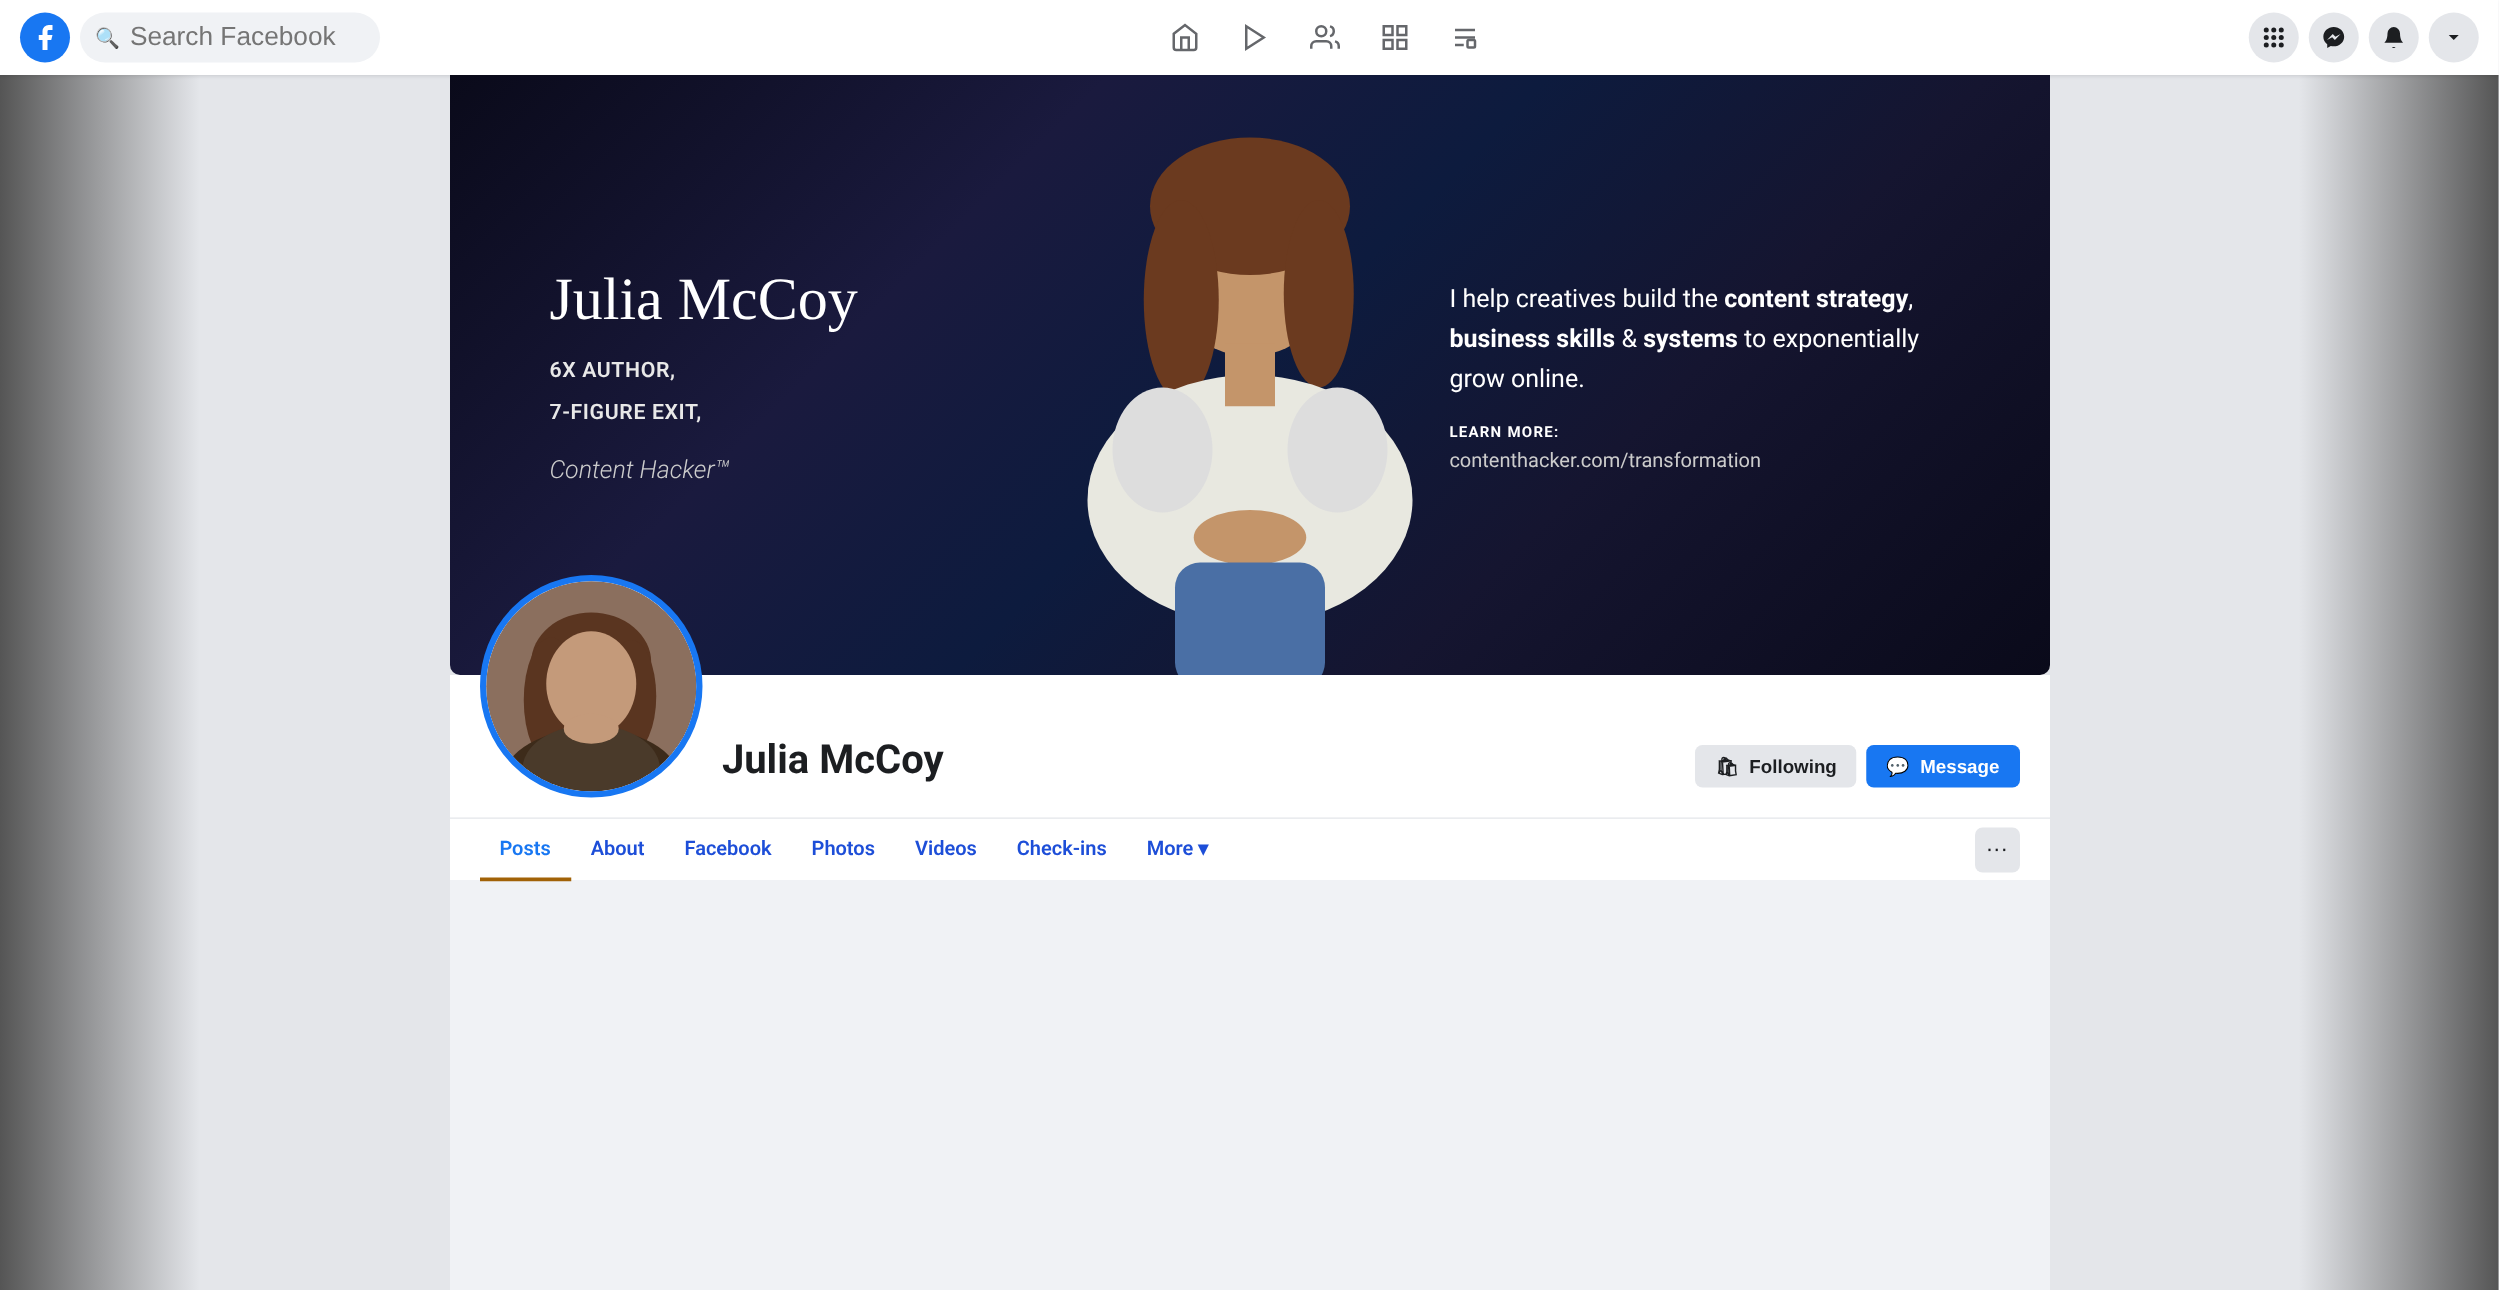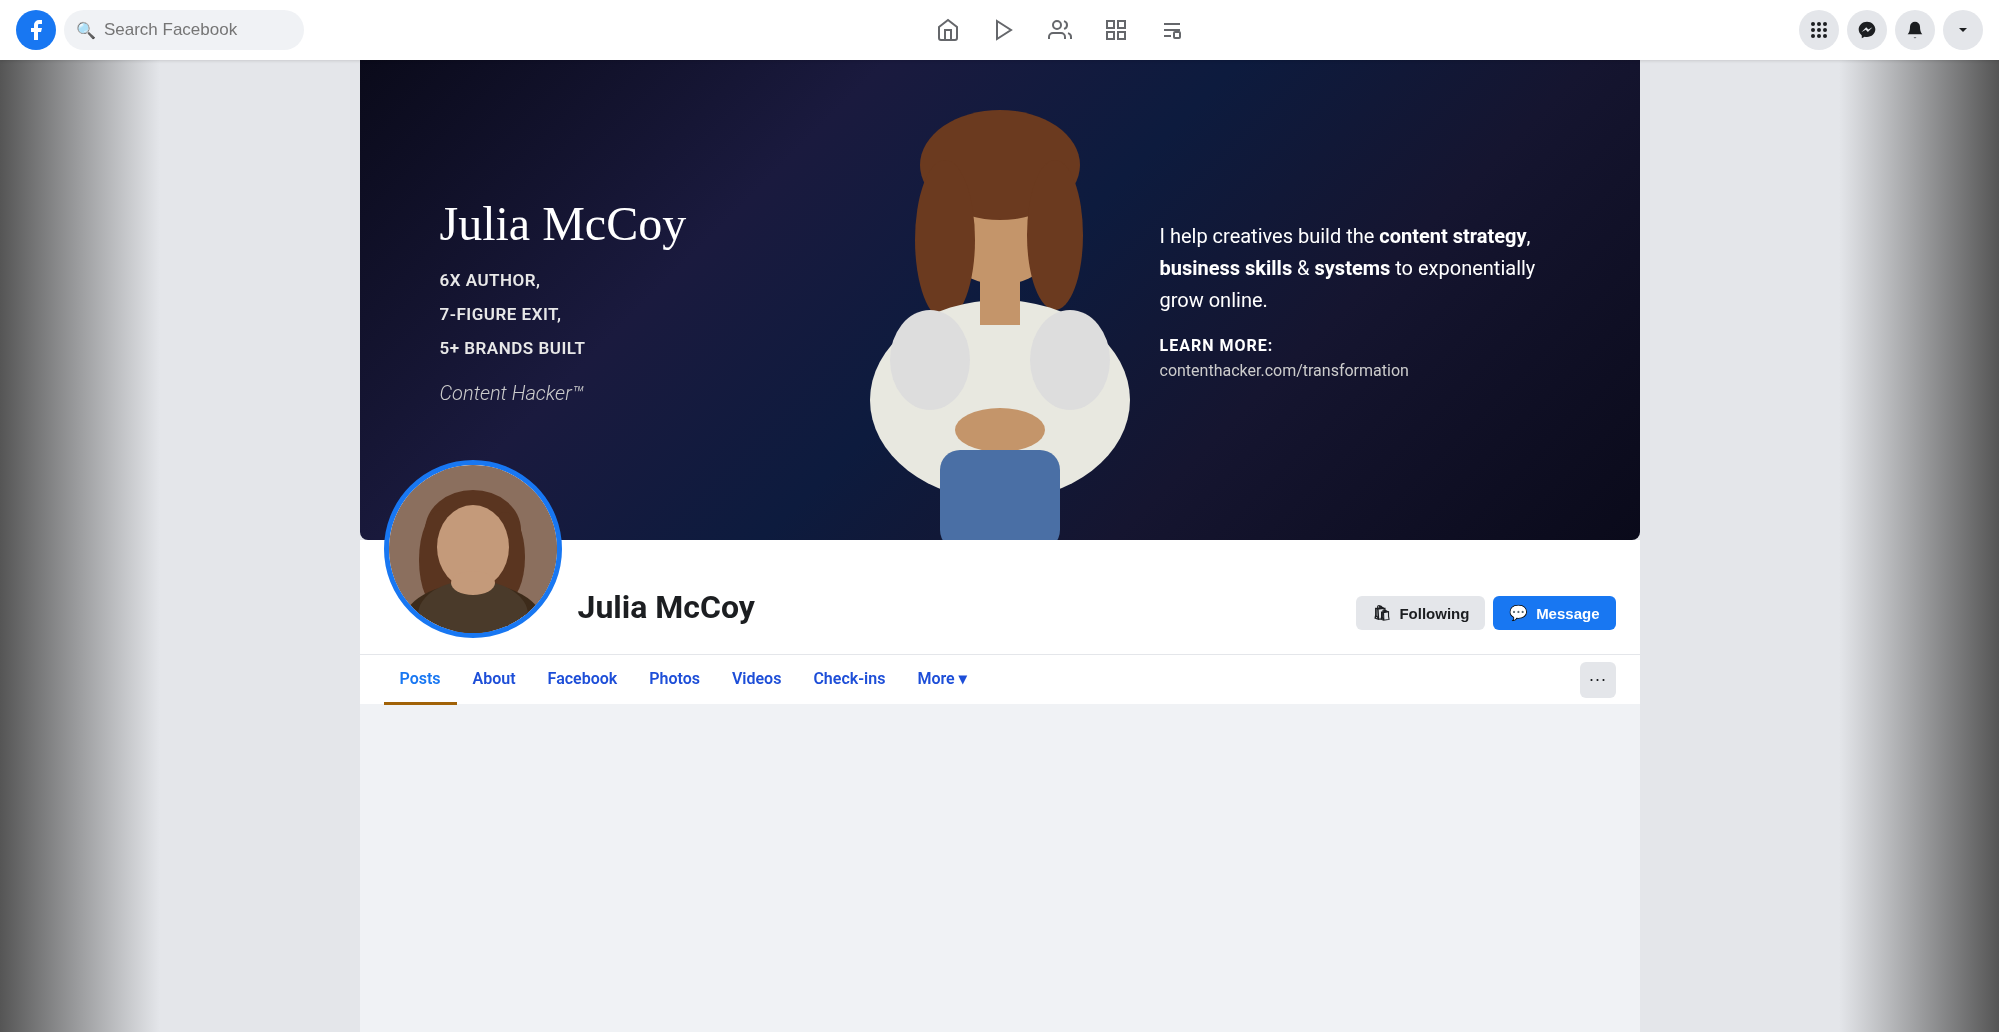--- a/index.html
+++ b/index.html
@@ -44,21 +44,21 @@
       border-radius: 20px;
       padding: 0 12px;
       height: 40px;
       width: 240px;
       margin-right: 16px;
     }
     .search-bar input {
       border: none;
       background: transparent;
       outline: none;
-      font-size: 17px;
+      font-size: 21px;
       color: #1c1e21;
       width: 100%;
     }
     .search-icon-wrap { margin-right: 8px; color: #65676b; }
     .nav-center {
       flex: 1;
       display: flex;
       justify-content: center;
       gap: 8px;
     }
@@ -170,21 +170,21 @@
       color: #fff;
       max-width: 380px;
     }
     .cover-right-main {
       font-size: 20px;
       line-height: 1.6;
       margin-bottom: 20px;
     }
     .cover-right-main strong { font-weight: 700; }
     .cover-learn-more {
-      font-size: 16px;
+      font-size: 12px;
       font-weight: 700;
       letter-spacing: 1px;
       text-transform: uppercase;
       margin-bottom: 6px;
     }
     .cover-url {
       font-size: 16px;
       color: #ccc;
     }
 
@@ -427,21 +427,20 @@
 
       <div class="cover-area">
         <div class="cover-container">
           <div class="cover-photo">
 
             <div class="cover-left-text">
               <div class="cover-name">Julia McCoy</div>
               <div class="cover-bullets">
                 <div>6X AUTHOR,</div>
                 <div>7-FIGURE EXIT,</div>
-                <div>5+ BRANDS BUILT</div>
               </div>
               <div class="cover-brand">Content Hacker™</div>
             </div>
 
             <div class="person-silhouette">
               <svg viewBox="0 0 380 480" width="380" height="480" xmlns="http://www.w3.org/2000/svg">
 
                 <ellipse cx="190" cy="140" rx="75" ry="85" fill="#c4956a"></ellipse>
 
                 <ellipse cx="190" cy="105" rx="80" ry="55" fill="#6b3a1f"></ellipse>

